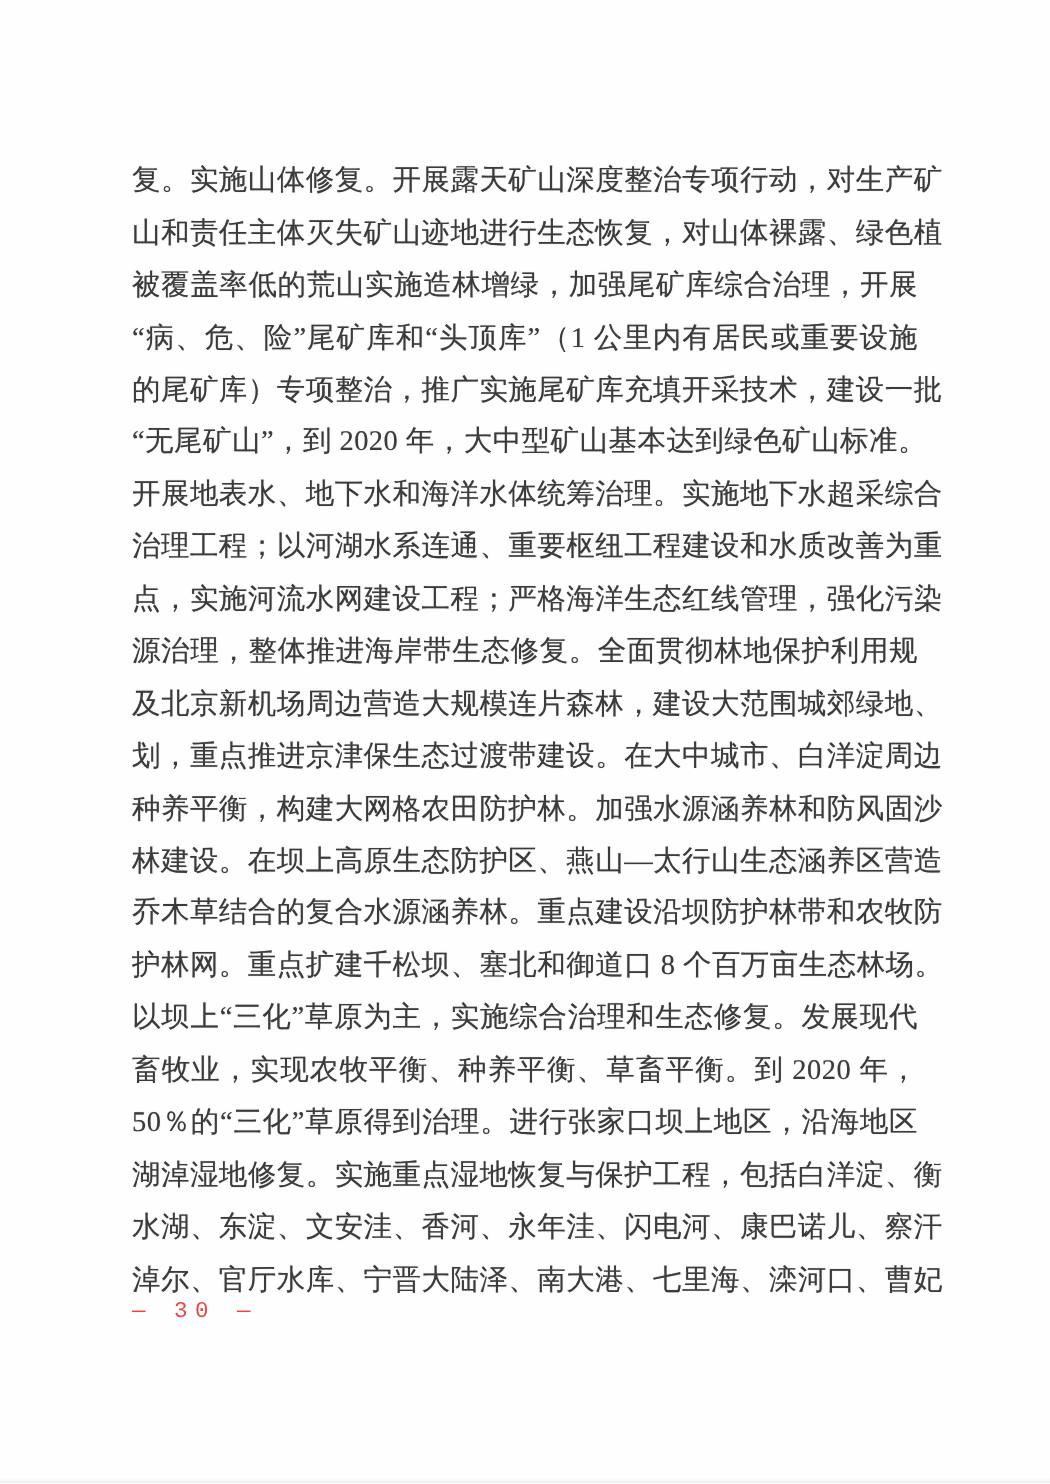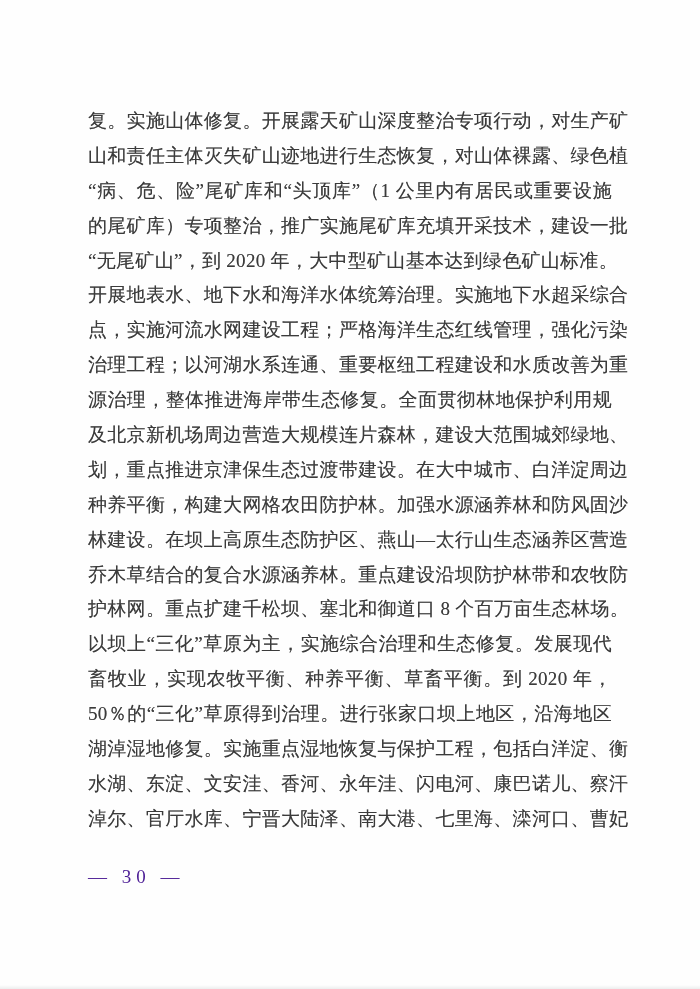--- a/index.html
+++ b/index.html
@@ -30,48 +30,50 @@
     text-align: justify;
     text-align-last: justify;
     white-space: nowrap;
     letter-spacing: 0.3px;
     text-shadow: 0 0 0.6px rgba(70,70,70,0.55);
   }
   .footer {
     position: absolute;
     left: 88px;
     top: 866px;
-    font-size: 19px;
-    color: #4c1d95;
+    font-size: 15px;
+    color: #ef4444;
     letter-spacing: 5px;
     font-weight: 400;
+    font-family: Liberation Mono, monospace;
   }
   .scan-edge-bottom {
     position: absolute;
     left: 0;
     bottom: 0;
     width: 100%;
     height: 4px;
     background: linear-gradient(to bottom, rgba(255,255,255,0), #eceeee);
   }
 </style>
 </head>
 <body>
 
 <div class="page">
 
   <div class="text-block">
     <div class="line">复。实施山体修复。开展露天矿山深度整治专项行动，对生产矿</div>
     <div class="line">山和责任主体灭失矿山迹地进行生态恢复，对山体裸露、绿色植</div>
+    <div class="line">被覆盖率低的荒山实施造林增绿，加强尾矿库综合治理，开展</div>
     <div class="line">“病、危、险”尾矿库和“头顶库”（1 公里内有居民或重要设施</div>
     <div class="line">的尾矿库）专项整治，推广实施尾矿库充填开采技术，建设一批</div>
     <div class="line">“无尾矿山”，到 2020 年，大中型矿山基本达到绿色矿山标准。</div>
     <div class="line">开展地表水、地下水和海洋水体统筹治理。实施地下水超采综合</div>
+    <div class="line">治理工程；以河湖水系连通、重要枢纽工程建设和水质改善为重</div>
     <div class="line">点，实施河流水网建设工程；严格海洋生态红线管理，强化污染</div>
-    <div class="line">治理工程；以河湖水系连通、重要枢纽工程建设和水质改善为重</div>
     <div class="line">源治理，整体推进海岸带生态修复。全面贯彻林地保护利用规</div>
     <div class="line">及北京新机场周边营造大规模连片森林，建设大范围城郊绿地、</div>
     <div class="line">划，重点推进京津保生态过渡带建设。在大中城市、白洋淀周边</div>
     <div class="line">种养平衡，构建大网格农田防护林。加强水源涵养林和防风固沙</div>
     <div class="line">林建设。在坝上高原生态防护区、燕山—太行山生态涵养区营造</div>
     <div class="line">乔木草结合的复合水源涵养林。重点建设沿坝防护林带和农牧防</div>
     <div class="line">护林网。重点扩建千松坝、塞北和御道口 8 个百万亩生态林场。</div>
     <div class="line">以坝上“三化”草原为主，实施综合治理和生态修复。发展现代</div>
     <div class="line">畜牧业，实现农牧平衡、种养平衡、草畜平衡。到 2020 年，</div>
     <div class="line">50％的“三化”草原得到治理。进行张家口坝上地区，沿海地区</div>

